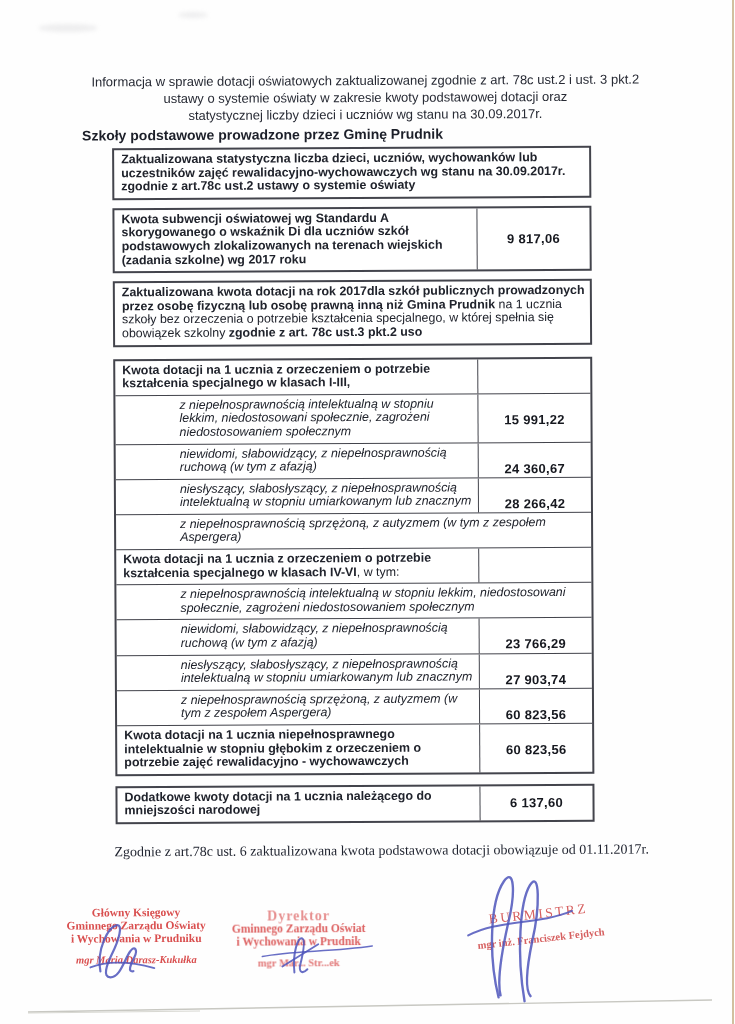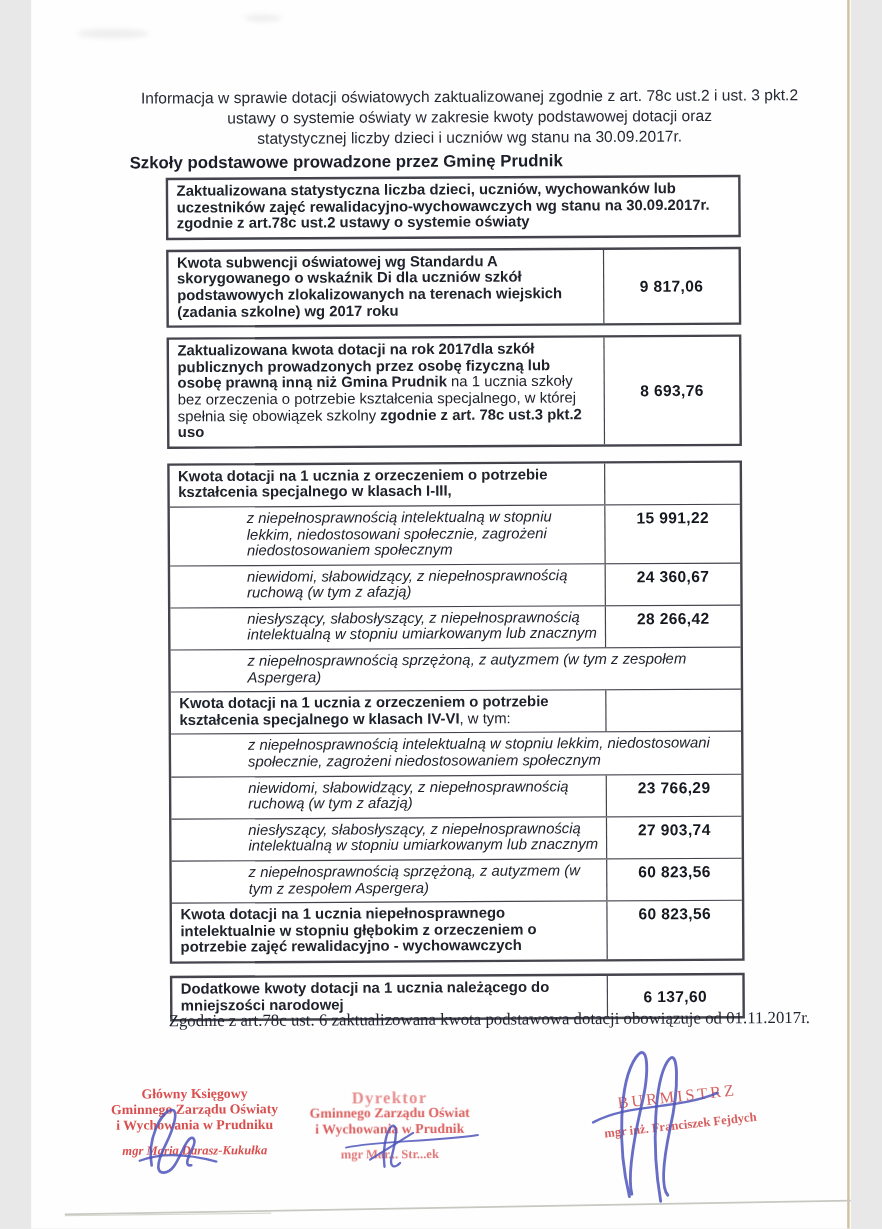--- a/index.html
+++ b/index.html
@@ -3,21 +3,21 @@
 <meta charset="utf-8">
 <style>
   :root{
     --border:#43444c;
     --text:#20232c;
     --stamp-red:#d94f4f;
     --ink-blue:#4d55bb;
   }
   html,body{margin:0;padding:0;background:#e8e8e8;}
   .page{
-    position:relative; width:683px; height:1024px; margin:0 auto;
+    position:relative; width:735px; height:1024px; margin:0 auto;
     background:#fefefe; overflow:hidden;
     font-family:"Liberation Sans","DejaVu Sans",sans-serif;
     color:var(--text);
   }
   .tilt{position:absolute; inset:0; transform:rotate(-0.3deg); transform-origin:50% 50%;}
 
   
   .edge-right{position:absolute; top:0; right:1px; width:2px; height:1024px; background:#c9b58e; opacity:.85;}
   .smudge{position:absolute; background:rgba(140,140,150,.14); filter:blur(2px); border-radius:50%;}
   .artifact-svg{position:absolute; inset:0; pointer-events:none;}
@@ -32,21 +32,21 @@
   .block{border:2px solid var(--border); background:#fff;}
   .row{display:flex; border-top:1px solid var(--border); align-items:stretch;}
   .row:first-child{border-top:none;}
   .cell-text{flex:1; padding:3px 5px 4px 7px; font-size:12.4px; line-height:13.6px;
     white-space:pre-line; color:var(--text);}
   .row.sub .cell-text{padding-left:64px;}
   .cell-text .b{font-weight:bold;}
   .cell-text .i{font-style:italic;}
   .cell-value{width:112px; border-left:1.5px solid var(--border);
     display:flex; justify-content:center; align-items:flex-start;
-    padding-top:3px; font-weight:bold; font-size:13px; letter-spacing:.3px; color:#16181f;}
+    padding-top:18px; font-weight:bold; font-size:13px; letter-spacing:.3px; color:#16181f;}
   .block.vc .cell-value{align-items:center; padding-top:0;}
 
   
   .footer-note{position:absolute; top:843px; left:30px; width:700px; text-align:center;
     font-family:"Liberation Serif","DejaVu Serif",serif; font-size:14px; color:#1e222e;}
 
   
   .stamp{position:absolute; text-align:center; color:var(--stamp-red);
     font-family:"Liberation Serif","DejaVu Serif",serif; font-weight:bold;}
   .stamp .role-line{font-size:11.5px; line-height:13px;}
@@ -94,21 +94,20 @@
         </div>
         <div class="block vc" style="margin-bottom: 8px;">
           <div class="row main">
             <div class="cell-text"><span class="b">Kwota subwencji oświatowej wg Standardu A skorygowanego o wskaźnik Di dla uczniów szkół podstawowych zlokalizowanych na terenach wiejskich (zadania szkolne) wg 2017 roku</span></div>
             <div class="cell-value">9 817,06</div>
           </div>
         </div>
         <div class="block vc" style="margin-bottom: 12px;">
           <div class="row main">
             <div class="cell-text"><span class="b">Zaktualizowana kwota dotacji na rok 2017dla szkół publicznych prowadzonych przez osobę fizyczną lub osobę prawną inną niż Gmina Prudnik </span><span class="">na 1 ucznia szkoły bez orzeczenia o potrzebie kształcenia specjalnego, w której spełnia się obowiązek szkolny </span><span class="b">zgodnie z art. 78c ust.3 pkt.2 uso</span></div>
-            <div class="cell-value">8 693,76</div>
           </div>
         </div>
         <div class="block" style="margin-bottom: 10px;">
           <div class="row header">
             <div class="cell-text"><span class="b">Kwota dotacji na 1 ucznia z orzeczeniem o potrzebie kształcenia specjalnego w klasach I-III,</span></div>
             <div class="cell-value"></div>
           </div>
           <div class="row sub">
             <div class="cell-text"><span class=" i">z niepełnosprawnością intelektualną w stopniu lekkim, niedostosowani społecznie, zagrożeni niedostosowaniem społecznym</span></div>
             <div class="cell-value">15 991,22</div>

